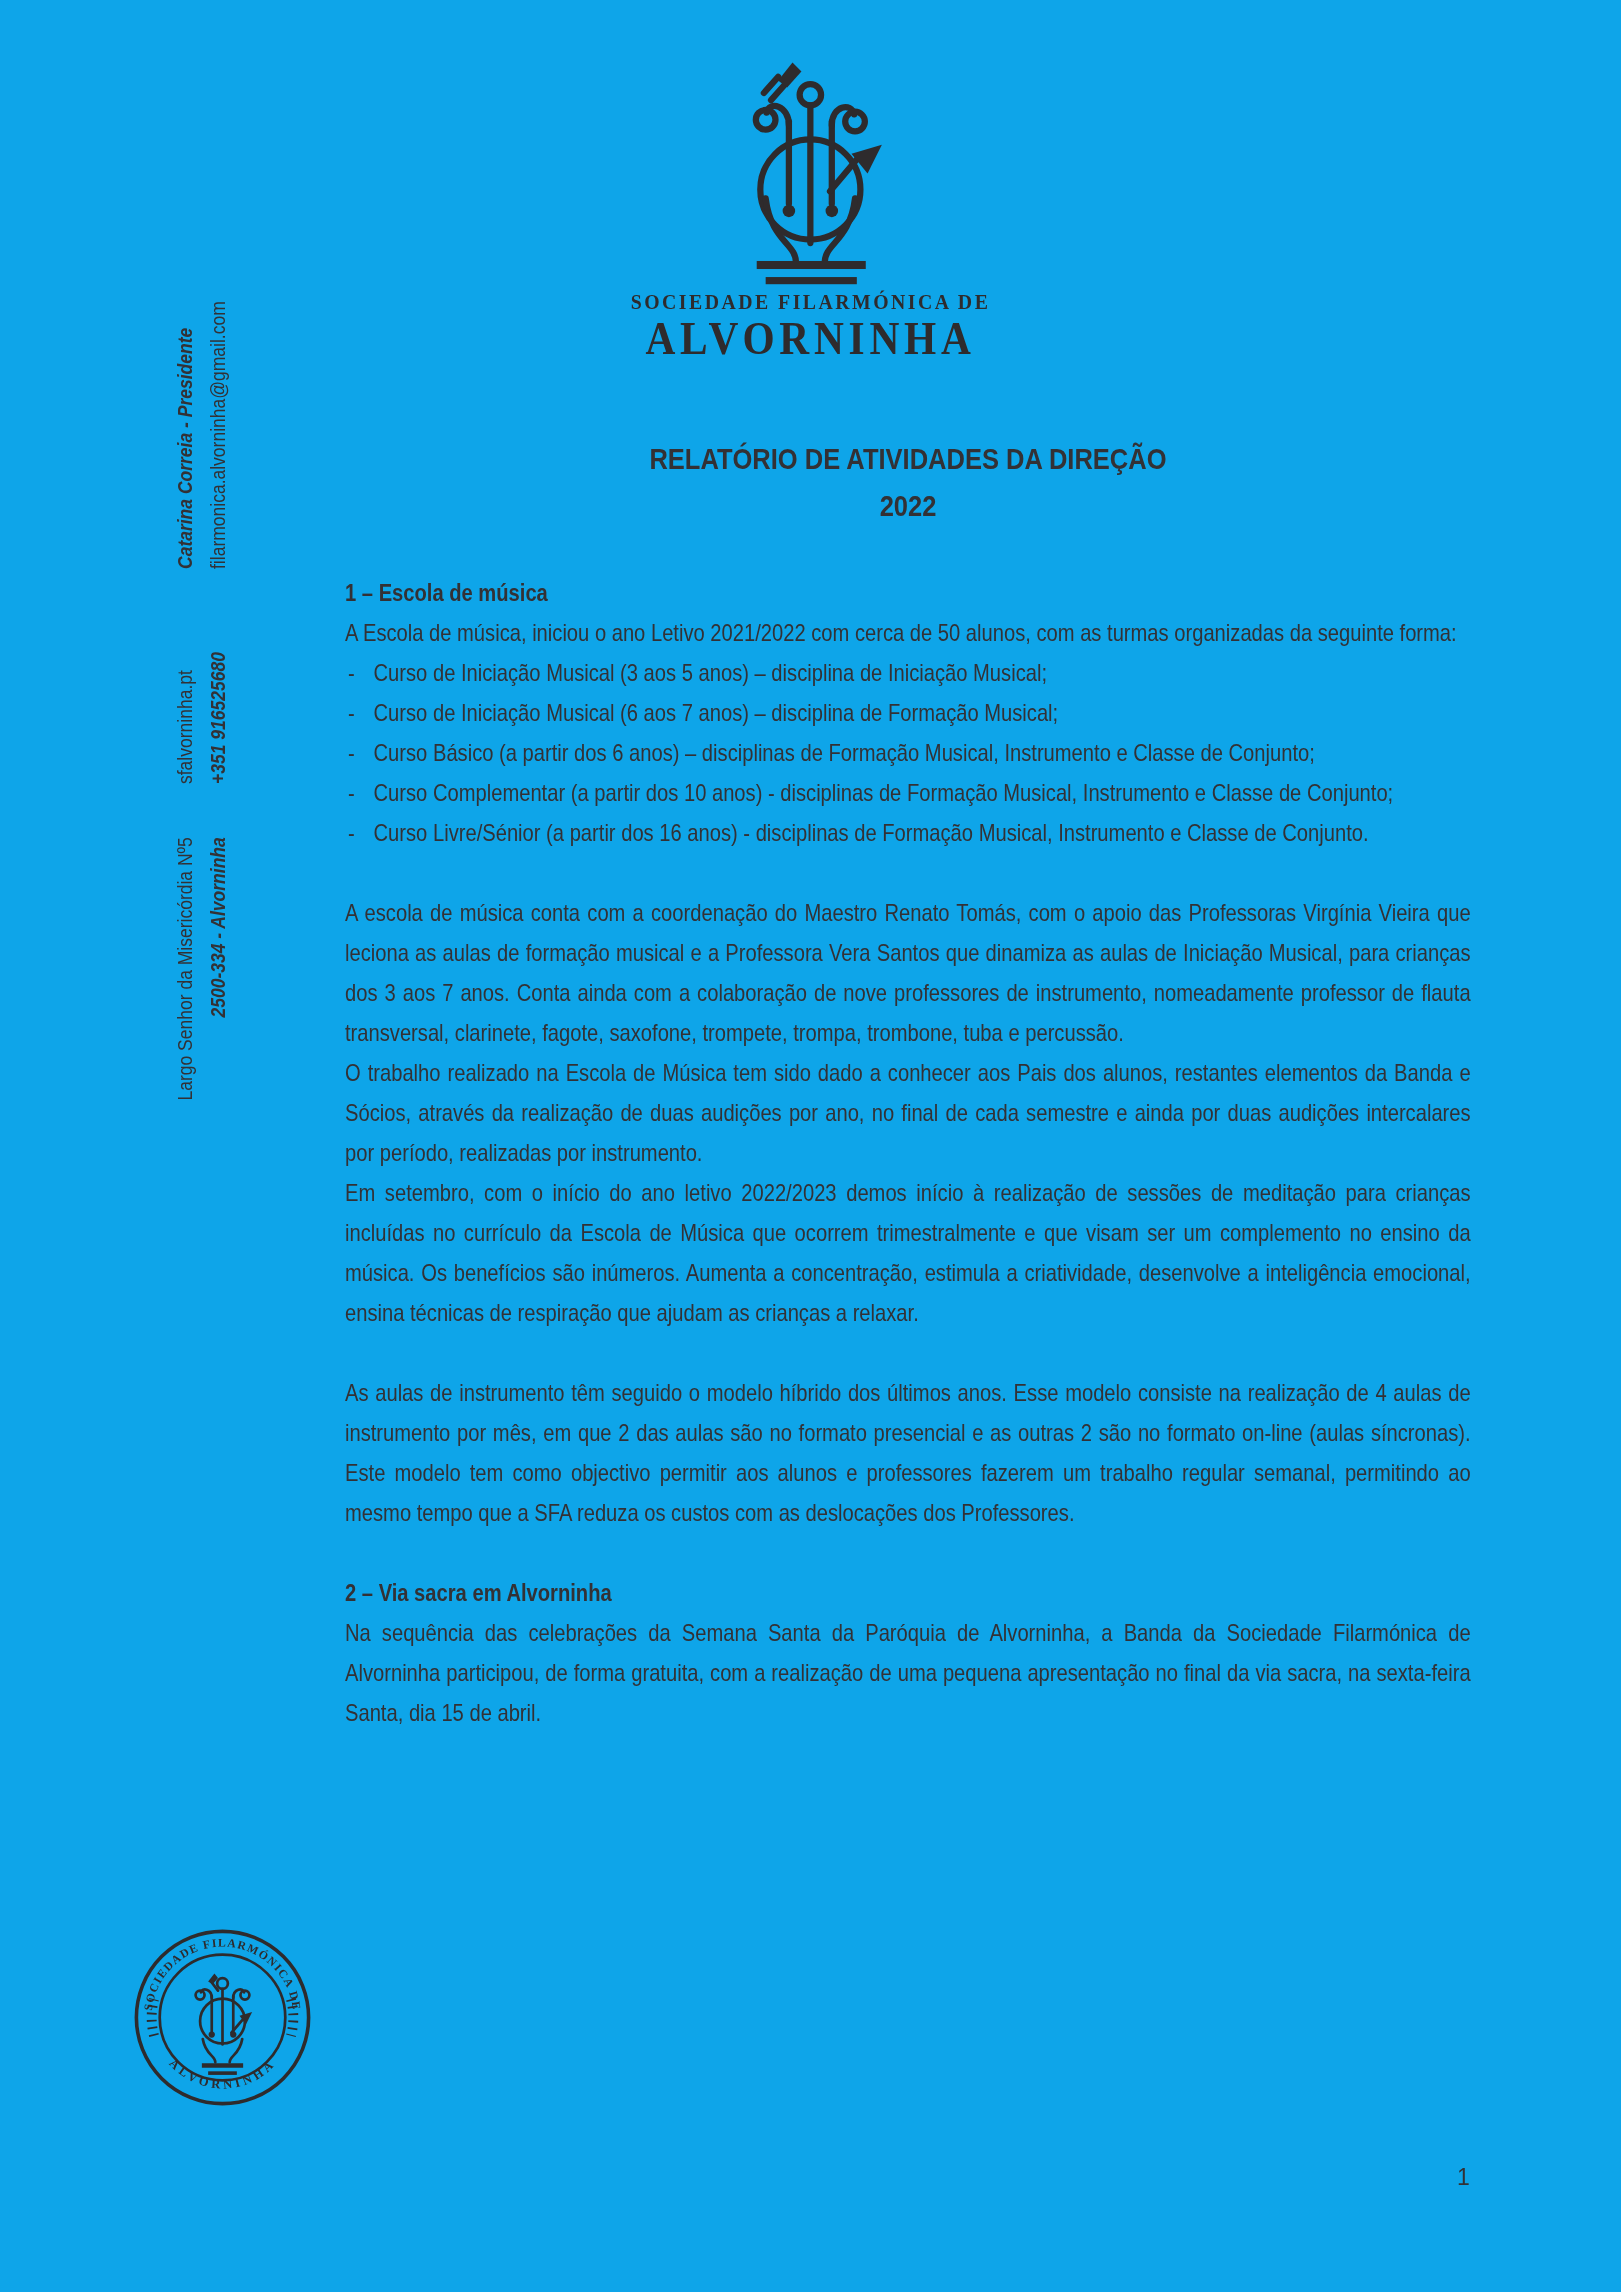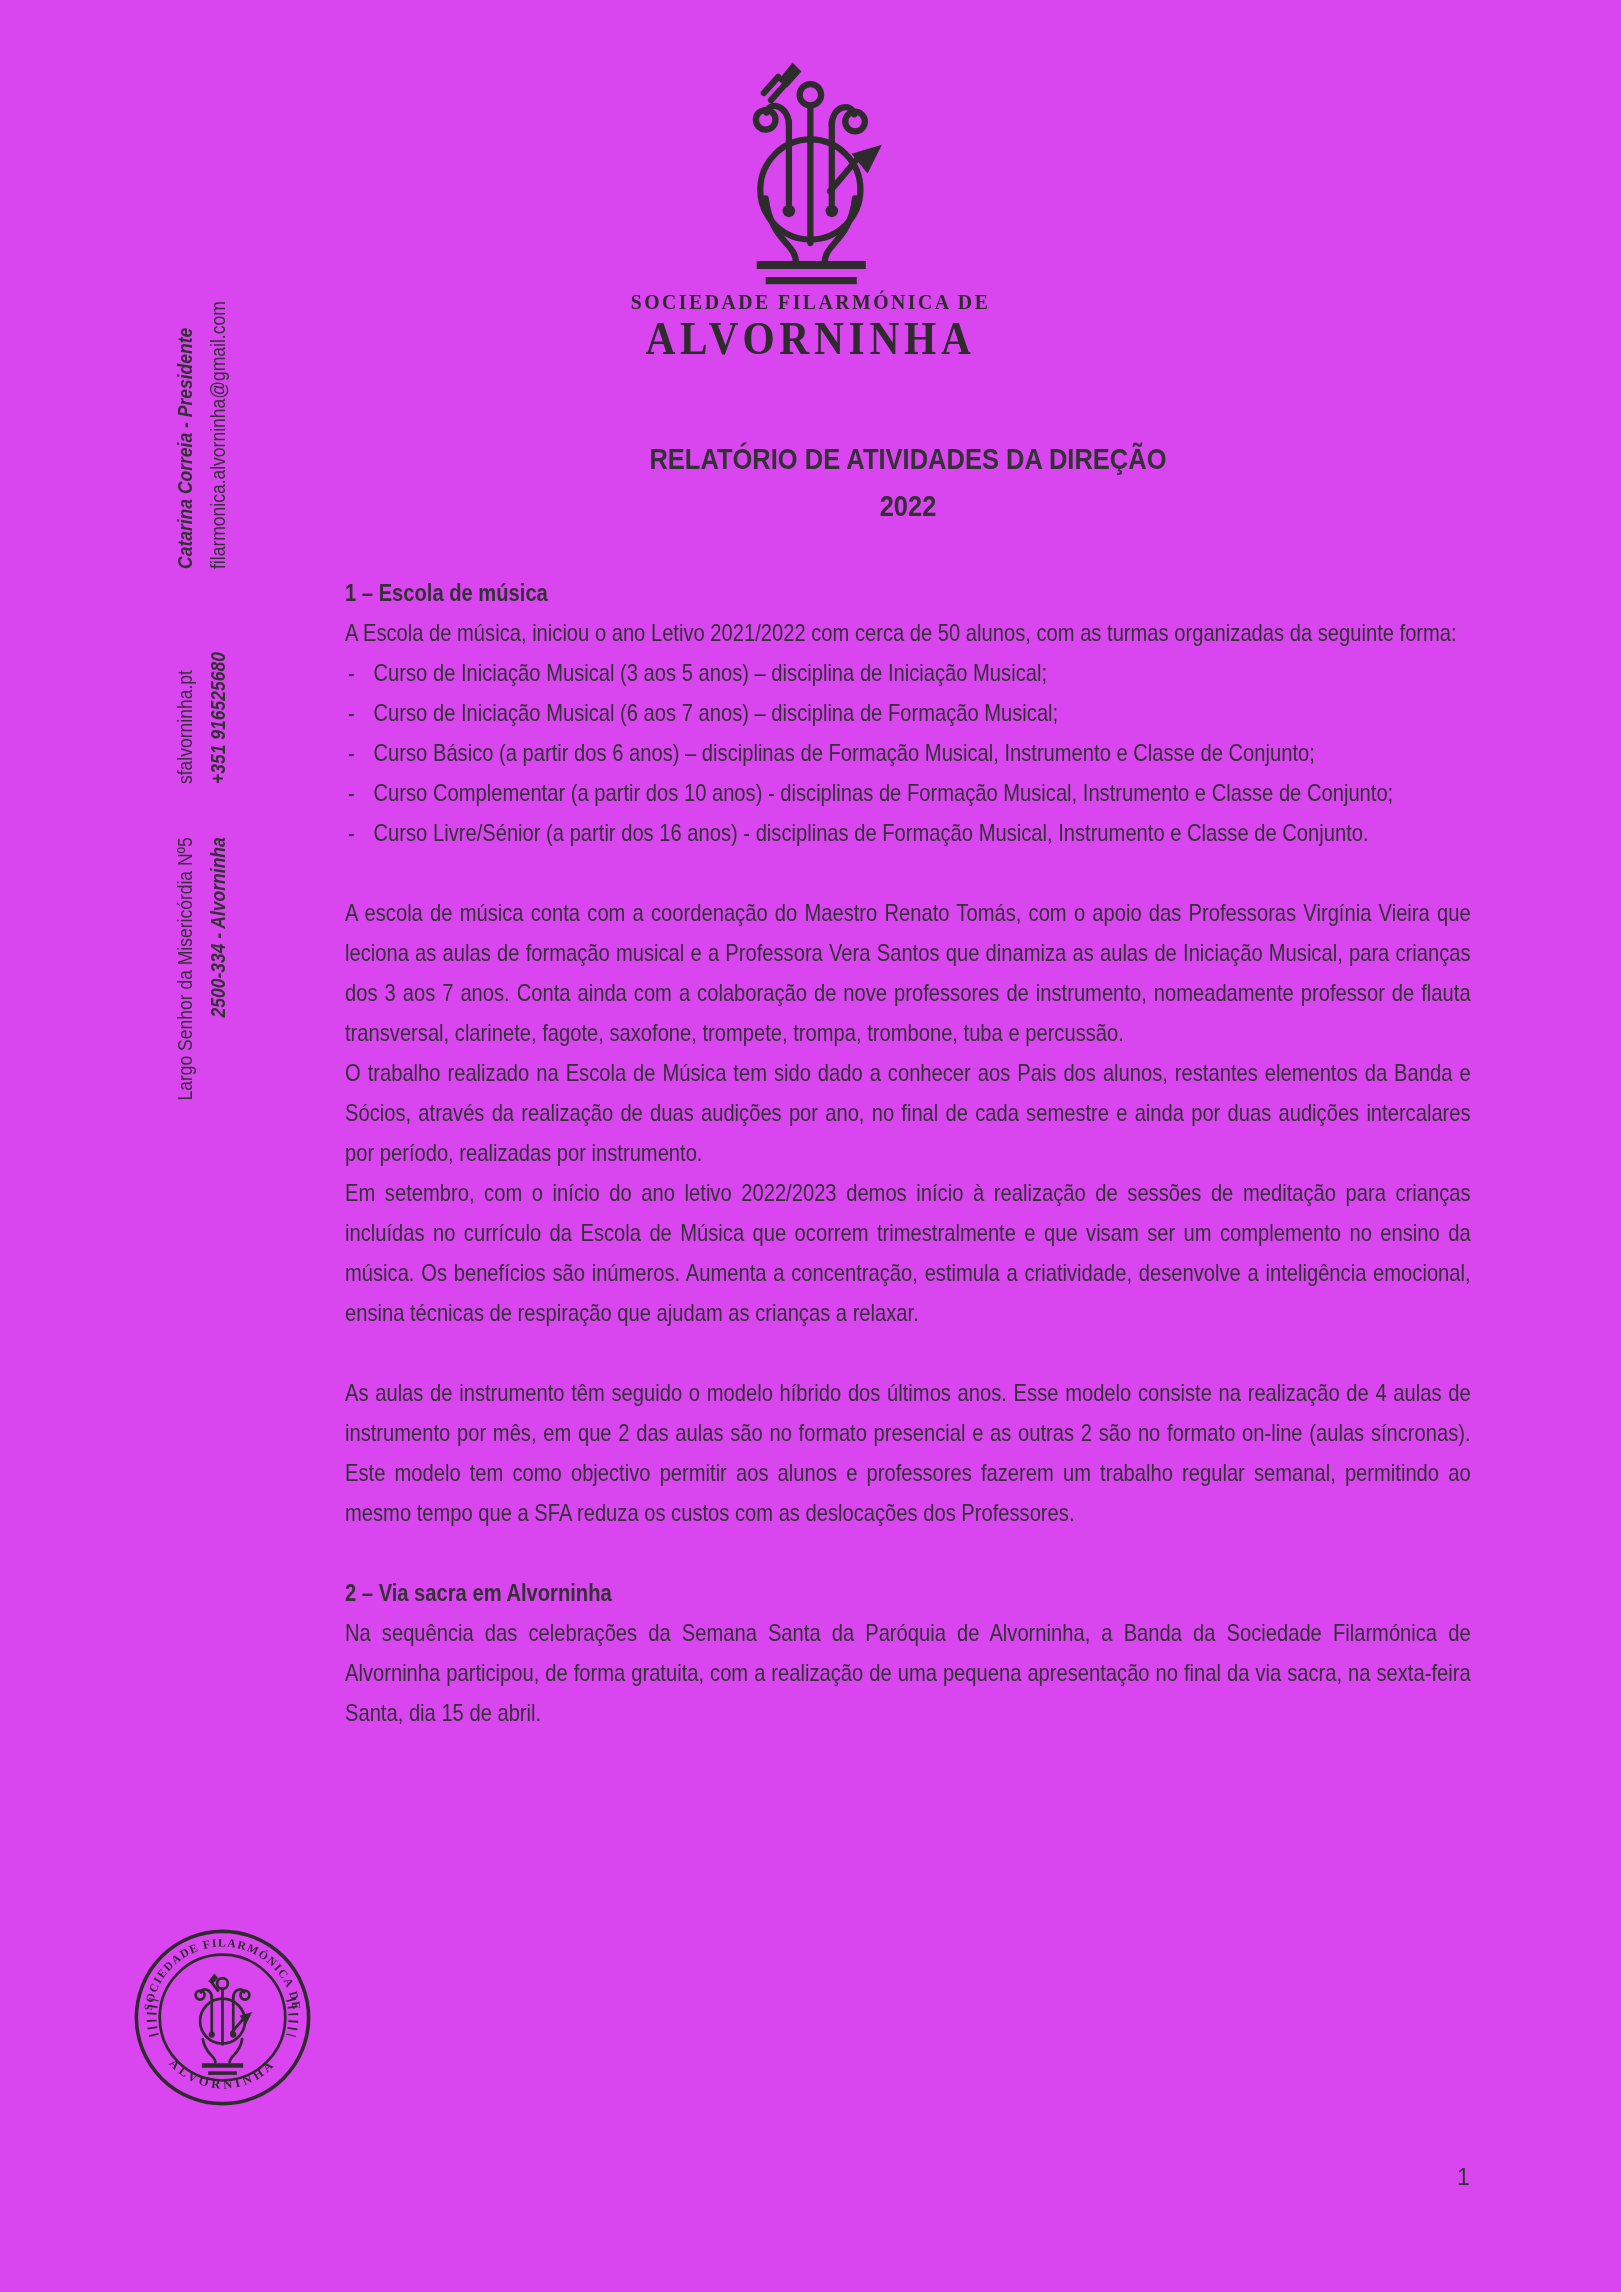--- a/index.html
+++ b/index.html
@@ -1,17 +1,17 @@
 <!DOCTYPE html>
 <html style="font-size:14.3px"><head>
 <meta charset="utf-8">
 <style>
   html,body { margin:0; padding:0; background:#ffffff; }
   .page {
-    position:relative; width:1621px; height:2293px; background:#d946ef;
+    position:relative; width:1621px; height:2293px; background:#0ea5e9;
     font-family:"Liberation Sans", sans-serif; color:#333135; overflow:hidden;
   }
   svg { display:block; }
   .stroke { fill:none; stroke:#2e2b2d; stroke-linecap:round; stroke-linejoin:round; }
   .fillshape { fill:#2e2b2d; stroke:none; }
 
   
   .lyre-svg { position:absolute; left:751px; top:59px; width:133px; height:227px; }
   .wm-top {
     position:absolute; left:0; top:290px; width:1621px; text-align:center;

